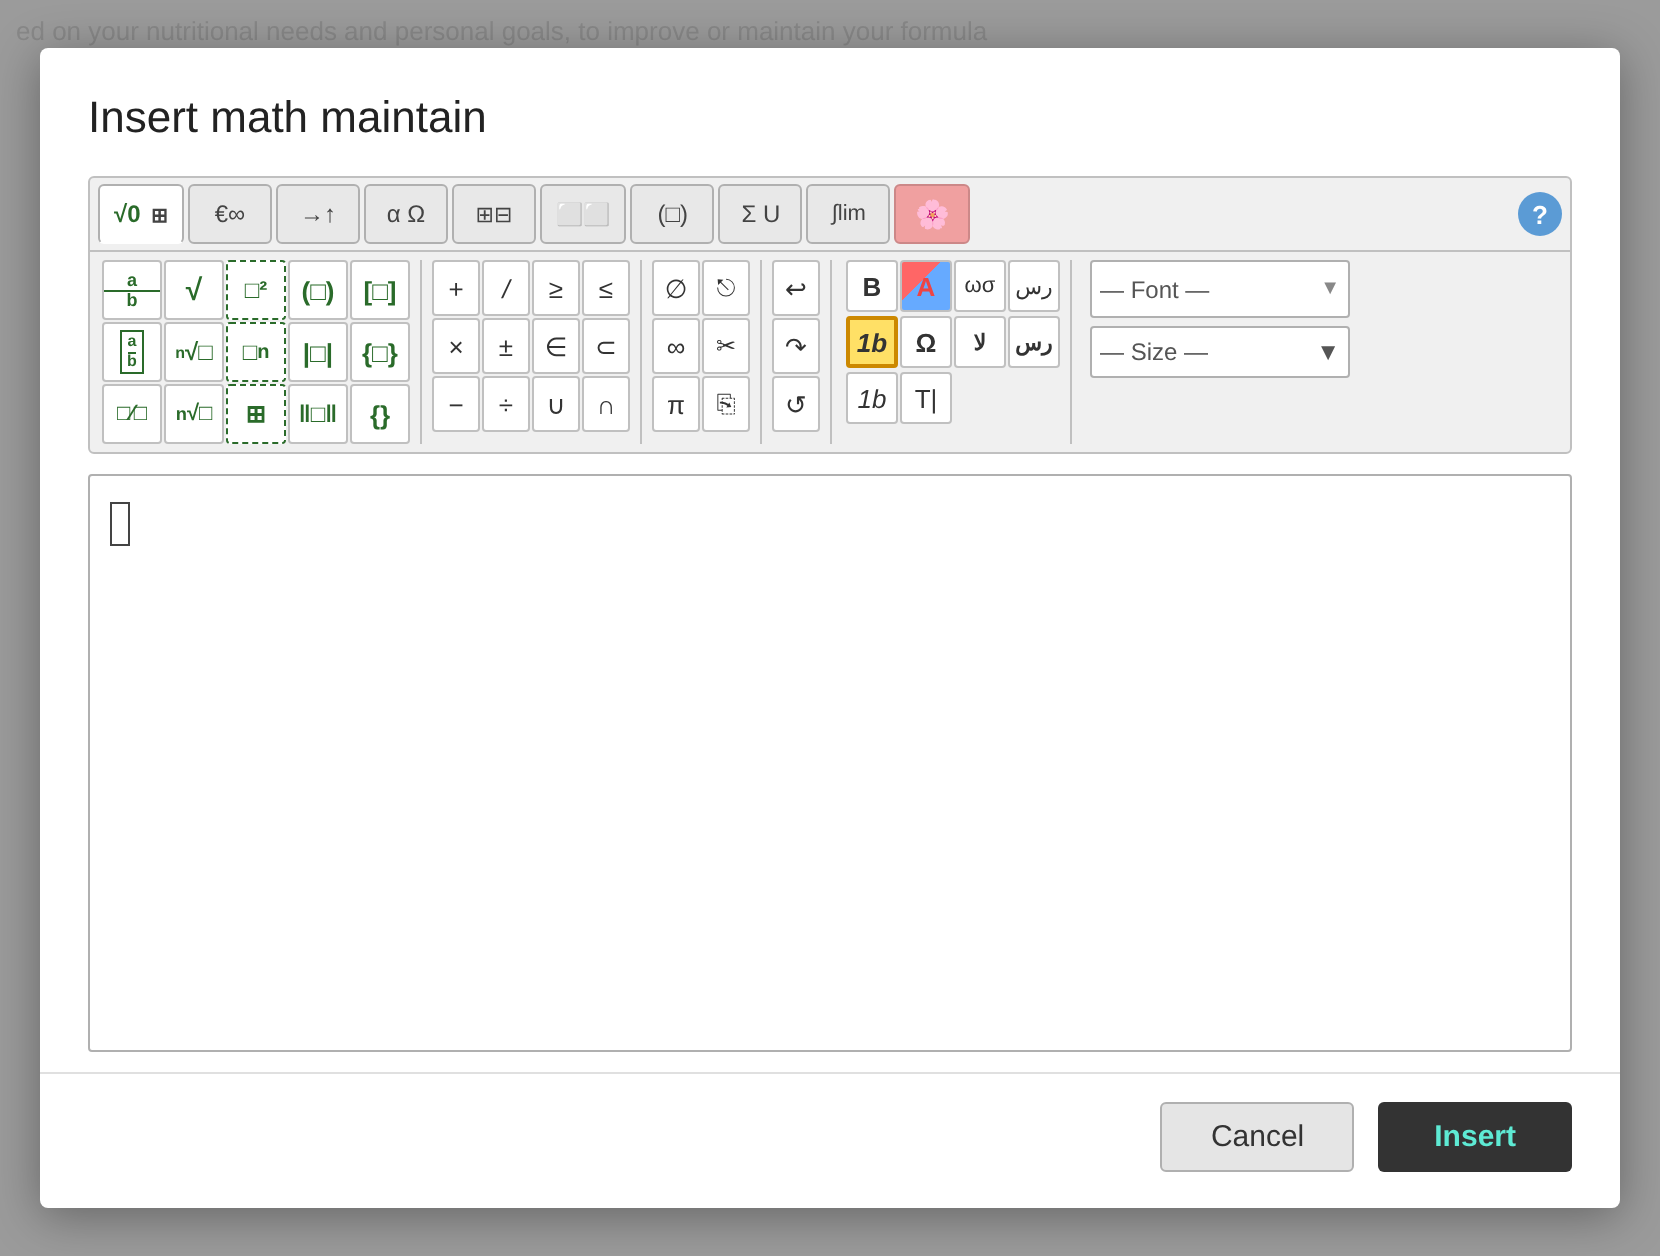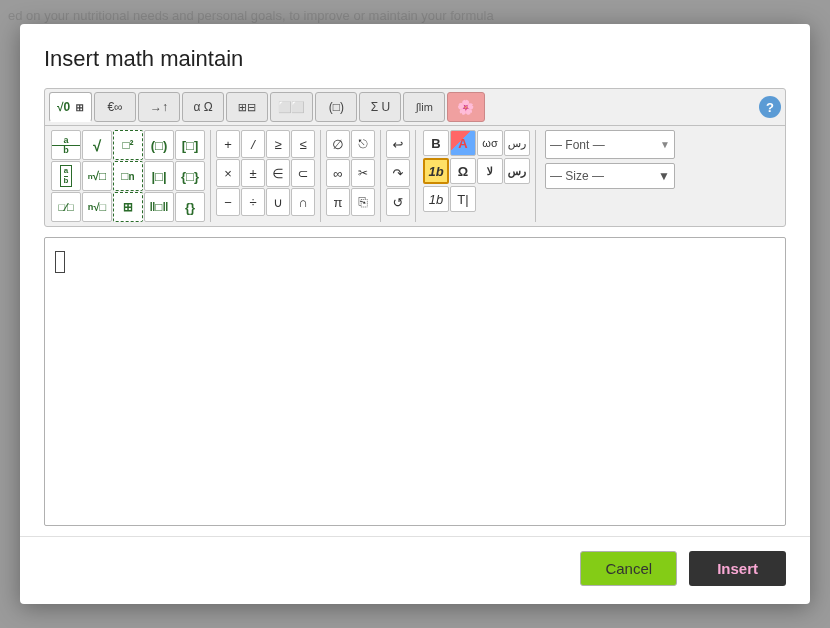--- a/index.html
+++ b/index.html
@@ -203,31 +203,31 @@
       justify-content: flex-end;
       padding: 14px 24px 18px 24px;
       gap: 12px;
       border-top: 1px solid #e0e0e0;
       margin-top: auto;
     }
     .btn-cancel {
       padding: 8px 24px;
       border: 1px solid #b0b0b0;
       border-radius: 3px;
-      background: #84cc16;
+      background: #e5e5e5;
       color: #333;
       font-size: 15px;
       cursor: pointer;
     }
     .btn-insert {
       padding: 8px 28px;
       border: none;
       border-radius: 3px;
       background: #333;
-      color: #f9a8d4;
+      color: #5eead4;
       font-size: 15px;
       font-weight: bold;
       cursor: pointer;
     }
 
     
     .bg-text {
       position: absolute;
       top: 0; left: 0;
       color: #888;

